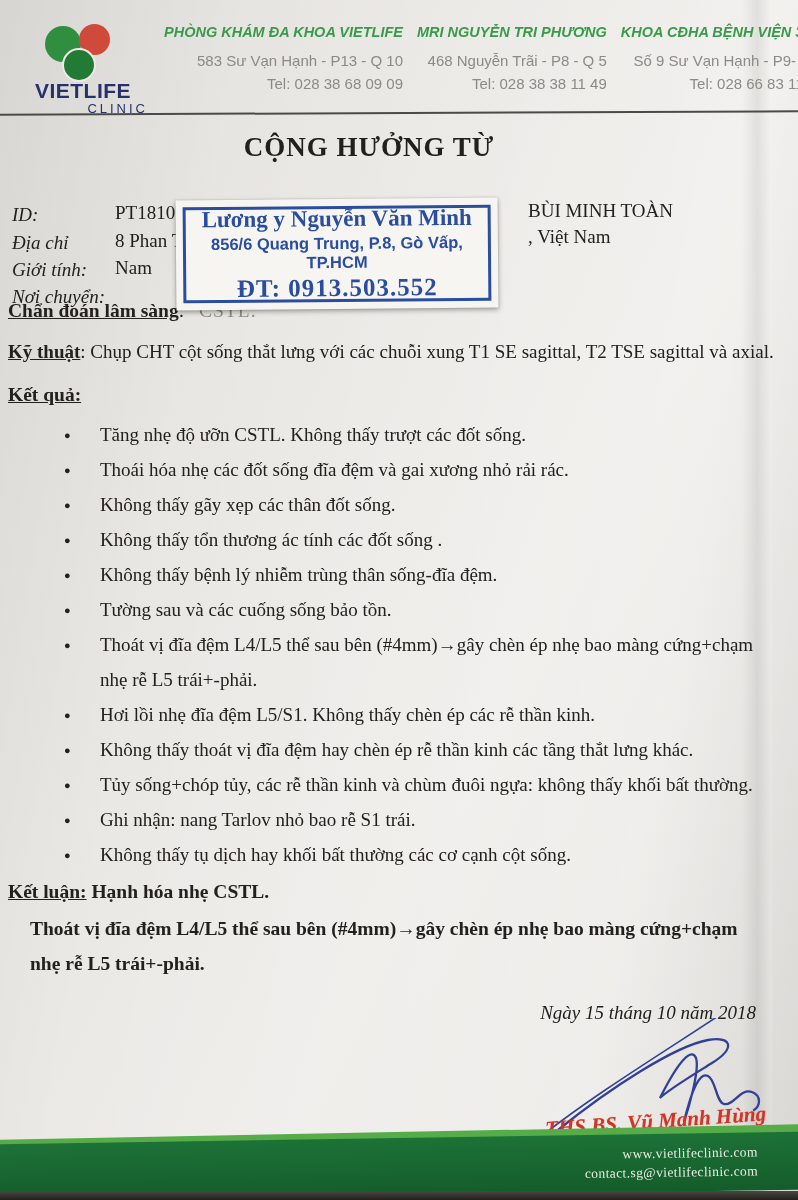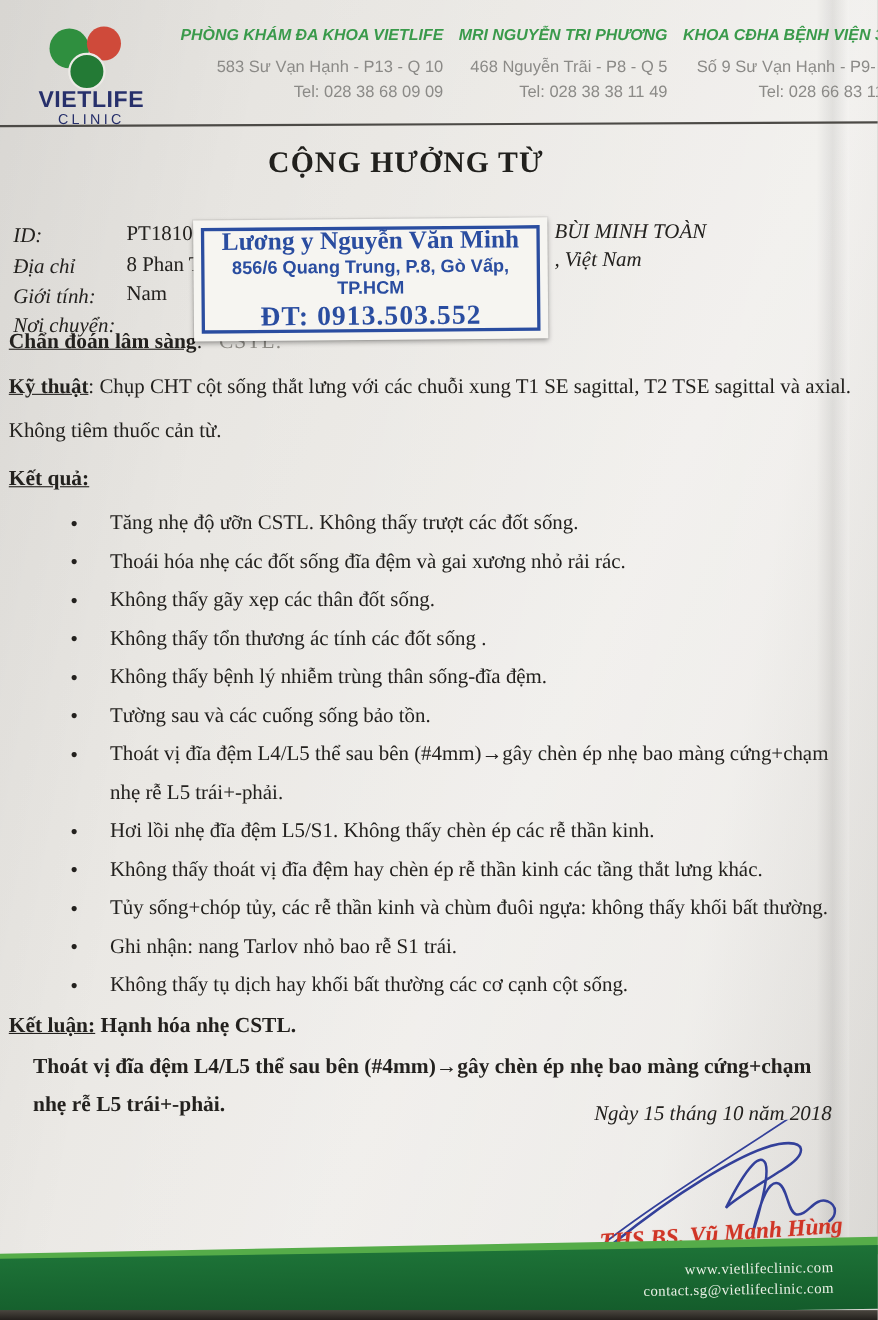--- a/index.html
+++ b/index.html
@@ -23,40 +23,40 @@
   
   .header { position:absolute; top:10px; left:0; right:0; height:100px;
             font-family:"Liberation Sans","DejaVu Sans",sans-serif; }
   .logo { position:absolute; left:18px; top:8px; width:130px; text-align:center; }
   .logo-dots { position:relative; height:62px; }
   .dot { position:absolute; border-radius:50%; }
   .dot-g1 { width:36px; height:36px; background:#2f8f3f; left:27px; top:8px; }
   .dot-r  { width:31px; height:31px; background:#cf4a3a; left:61px; top:6px; }
   .dot-g2 { width:34px; height:34px; background:#237a35; left:44px; top:30px; border:2px solid #eceae6; }
   .logo-name { font-size:21px; font-weight:bold; color:#27306b; letter-spacing:.5px; line-height:1; }
-  .logo-sub  { font-size:13px; color:#27306b; letter-spacing:3px; line-height:1.2; }
+  .logo-sub  { font-size:13px; color:#27306b; letter-spacing:3px; line-height:1.2;text-align:right; }
 
   .branches { position:absolute; left:150px; right:6px; top:14px; display:flex; }
   .branch { flex:1; text-align:right; padding-left:14px; }
   .branch-name { font-size:14.5px; font-weight:bold; font-style:italic; color:#3a9a4b; margin-bottom:9px; white-space:nowrap;text-align:right; }
   .branch-line { font-size:15px; color:#8b8a87; line-height:1.55; white-space:nowrap; }
 
   .header-rule { position:absolute; top:112px; left:0; right:0; height:2px; background:#4c4a46; transform:rotate(-.25deg); }
 
   
   .title { position:absolute; top:132px; left:0; right:60px; text-align:center;
            font-weight:bold; color:#21201d; }
   .title .t1 { font-size:27px; letter-spacing:1px; }
   .title .t2 { font-size:28px; letter-spacing:1px; margin-top:4px; }
 
   
   .patient { position:absolute; top:198px; left:0; right:0; height:135px; font-size:19px; }
   .p-label { position:absolute; left:12px; font-style:italic;text-align:right; }
   .p-value { position:absolute; left:115px; }
-  .p-right { position:absolute; left:504px;font-style:italic; }
+  .p-right { position:absolute; left:528px; }
 
   .diagnosis { position:absolute; top:300px; left:8px; font-size:19.5px; }
   .diagnosis .dx-label { font-weight:bold; text-decoration:underline; }
   .diagnosis .dx-value { color:#8f8d87; margin-left:10px; letter-spacing:1px; }
 
   
   .sticker { position:absolute; left:176px; top:199px; width:322px; height:110px;
              background:#f6f5f1; box-shadow:0 2px 5px rgba(0,0,0,.35), 0 0 0 1px rgba(0,0,0,.05);
              transform:rotate(-.5deg); padding:7px; }
   .sticker-inner { border:3px solid #2a4da0; height:100%; text-align:center; color:#2a4da0;
@@ -163,21 +163,20 @@
       <div class="stk1">Lương y Nguyễn Văn Minh</div>
       <div class="stk2">856/6 Quang Trung, P.8, Gò Vấp, TP.HCM</div>
       <div class="stk3">ĐT: 0913.503.552</div>
     </div>
   </div>
 
   <div class="bodytext">
     <div>
       <span class="head-u">Kỹ thuật</span><span>: Chụp CHT cột sống thắt lưng với các chuỗi xung T1 SE sagittal, T2 TSE sagittal và axial.</span>
     </div>
-    <div class="tech-line2">Không tiêm thuốc cản từ.</div>
 
     <div class="results-head">
       <span class="head-u">Kết quả:</span>
     </div>
 
     <ul class="results">
       <li>Tăng nhẹ độ ưỡn CSTL. Không thấy trượt các đốt sống.</li>
       <li>Thoái hóa nhẹ các đốt sống đĩa đệm và gai xương nhỏ rải rác.</li>
       <li>Không thấy gãy xẹp các thân đốt sống.</li>
       <li>Không thấy tổn thương ác tính các đốt sống .</li>

